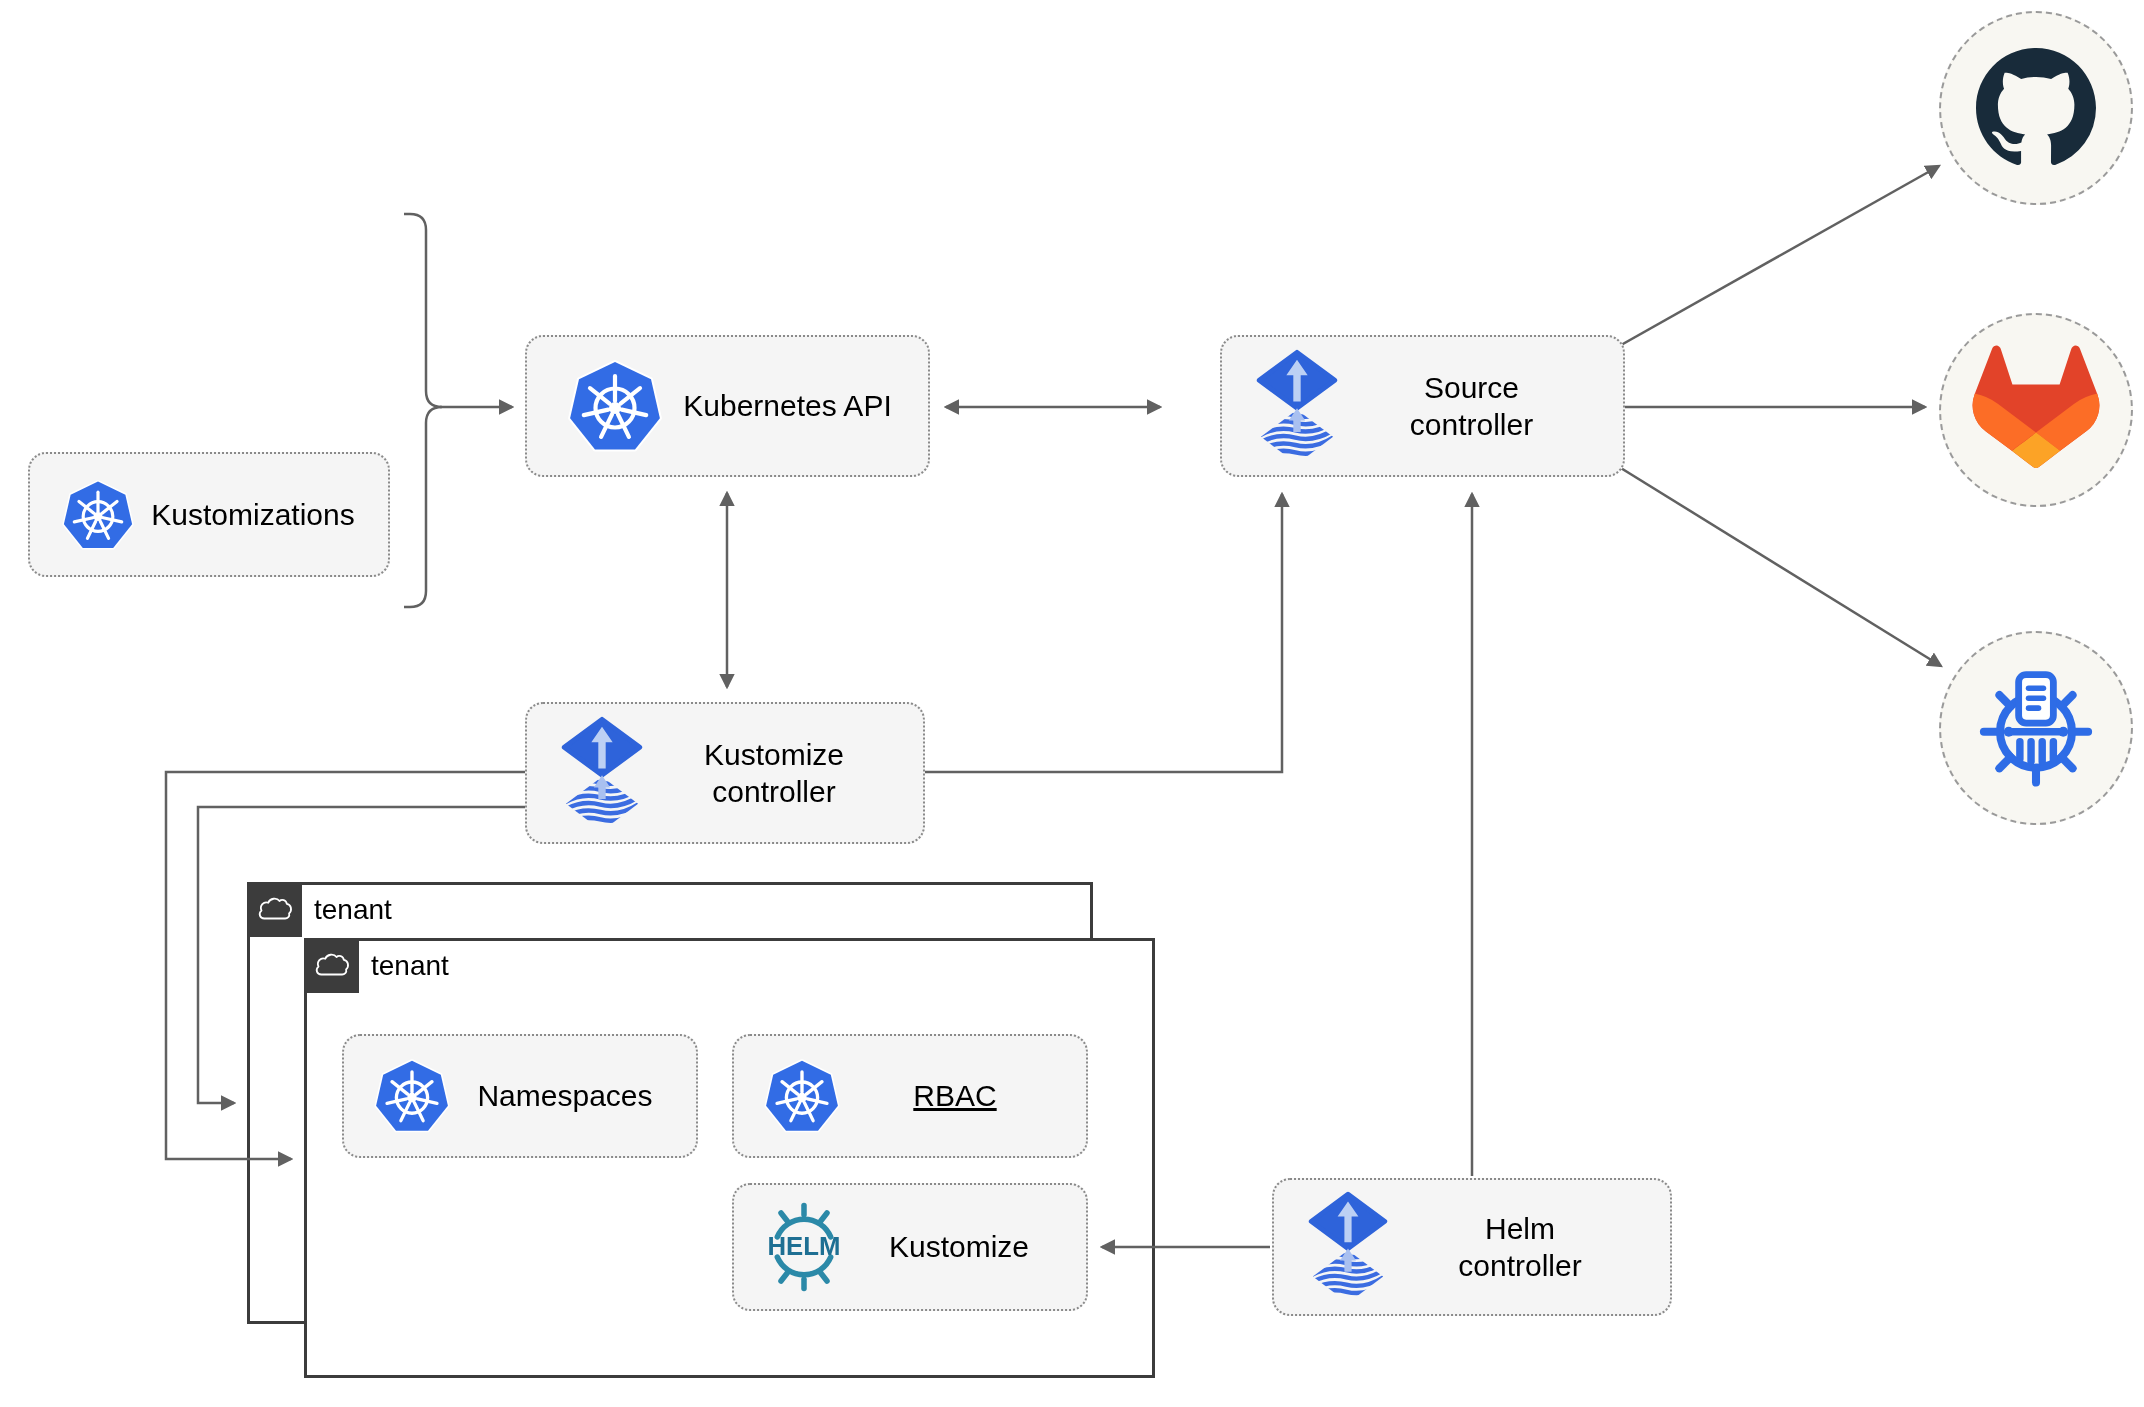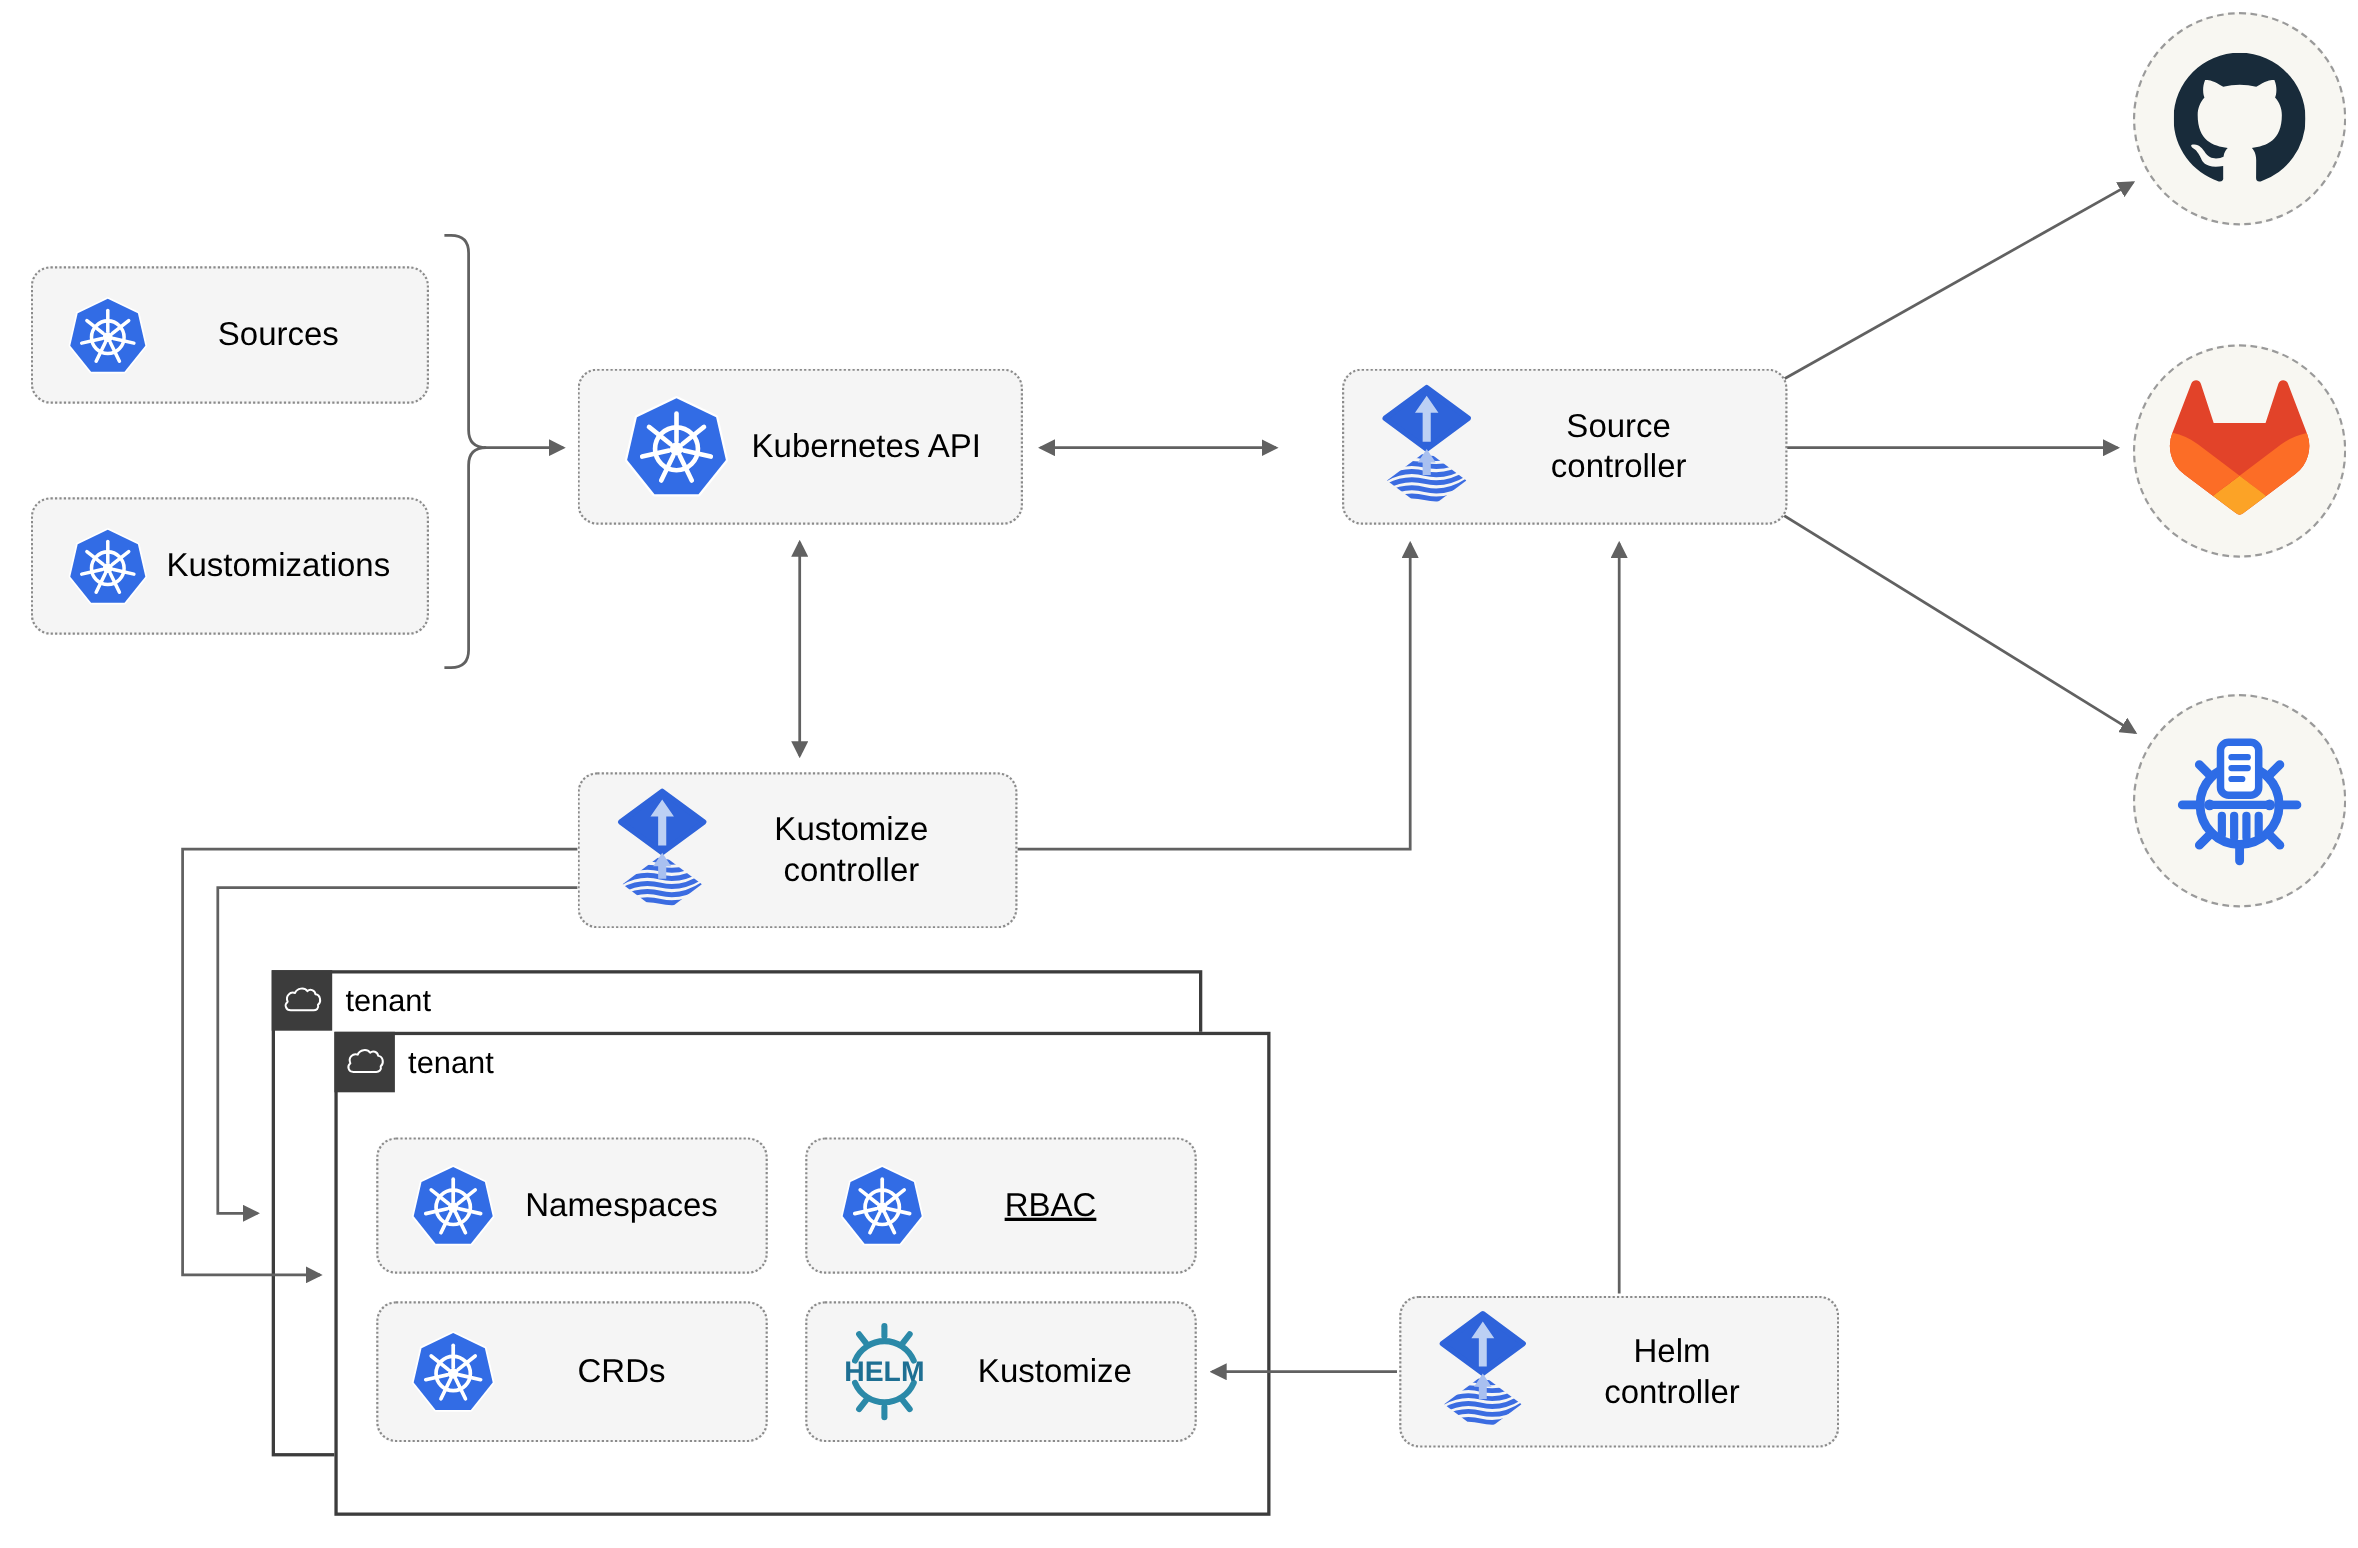--- a/index.html
+++ b/index.html
@@ -140,28 +140,20 @@
 
     <div class="node" style="left:425px;top:93px;width:356px;height:124px;text-decoration:underline;">
       <span class="ic" style="margin-left:28px;">
         <svg width="80" height="80">
             <use href="#sym-k8s"></use>
           </svg>
         </span>
       <span class="lbl">RBAC</span>
     </div>
 
-    <div class="node" style="left:35px;top:242px;width:356px;height:128px;">
-      <span class="ic" style="margin-left:28px;">
-        <svg width="80" height="80">
-            <use href="#sym-k8s"></use>
-          </svg>
-        </span>
-      <span class="lbl">CRDs</span>
-    </div>
 
     <div class="node" style="left:425px;top:242px;width:356px;height:128px;">
       <span class="ic" style="margin-left:24px;">
         <svg width="92" height="92" viewBox="0 0 100 100">
           <g stroke="#2b89a8" stroke-width="6" fill="none" stroke-linecap="round">
             <path d="M21 39 A31.5 31.5 0 0 1 79 39"></path>
             <path d="M21 61 A31.5 31.5 0 0 0 79 61"></path>
             <line x1="50" y1="5" x2="50" y2="15"></line>
             <line x1="25" y1="13" x2="32" y2="22"></line>
             <line x1="75" y1="13" x2="68" y2="22"></line>
@@ -191,28 +183,20 @@
       <line x1="1472" y1="1176" x2="1472" y2="494" marker-end="url(#arr)"></line>
       <line x1="1270" y1="1247" x2="1102" y2="1247" marker-end="url(#arr)"></line>
       <path d="M525 772 H166 V1159 H291" marker-end="url(#arr)"></path>
       <path d="M525 807 H198 V1103 H234" marker-end="url(#arr)"></path>
       <line x1="1582" y1="367" x2="1939" y2="166" marker-end="url(#arr)"></line>
       <line x1="1582" y1="407" x2="1925" y2="407" marker-end="url(#arr)"></line>
       <line x1="1582" y1="444" x2="1941" y2="666" marker-end="url(#arr)"></line>
     </g>
   </svg>
 
-  <div class="node" style="left:28px;top:242px;width:362px;height:125px;">
-    <span class="ic" style="margin-left:30px;">
-      <svg width="76" height="76">
-          <use href="#sym-k8s"></use>
-        </svg>
-      </span>
-    <span class="lbl">Sources</span>
-  </div>
 
   <div class="node" style="left:28px;top:452px;width:362px;height:125px;">
     <span class="ic" style="margin-left:30px;">
       <svg width="76" height="76">
           <use href="#sym-k8s"></use>
         </svg>
       </span>
     <span class="lbl">Kustomizations</span>
   </div>
 

